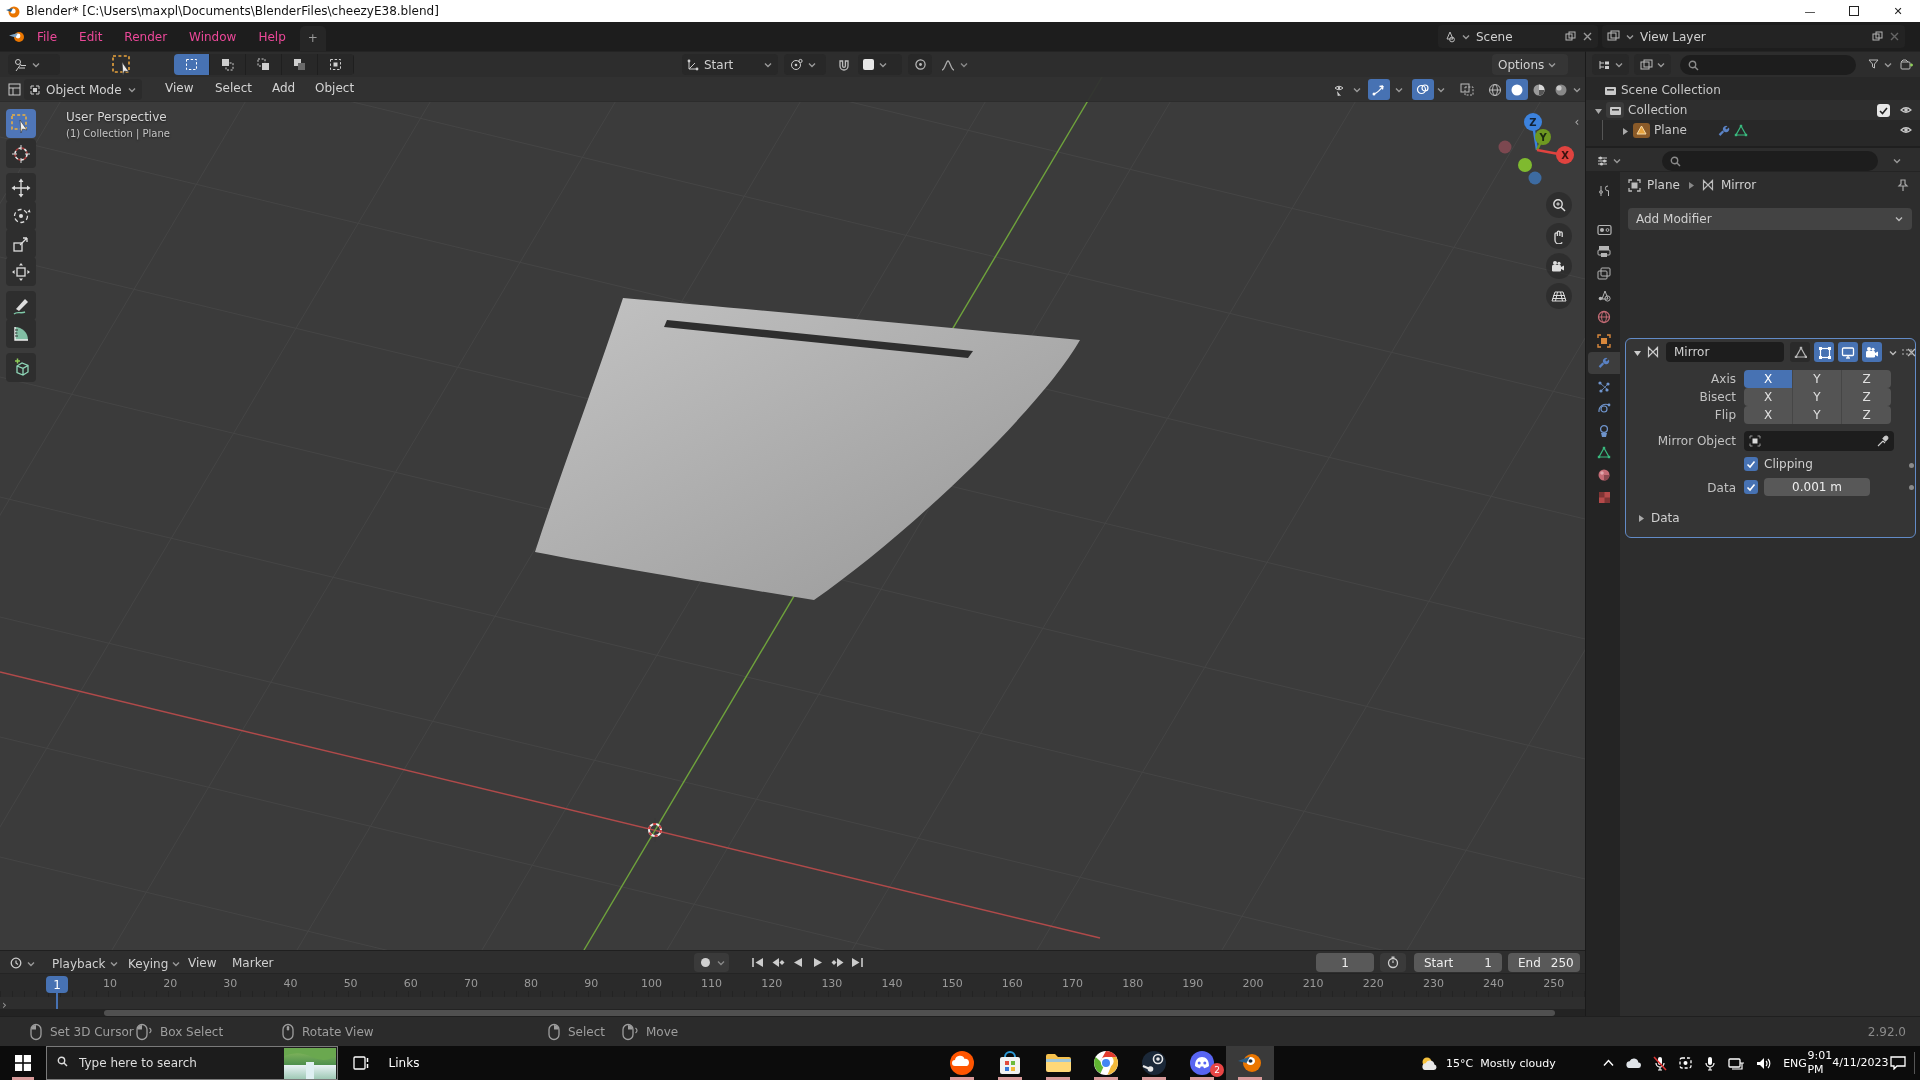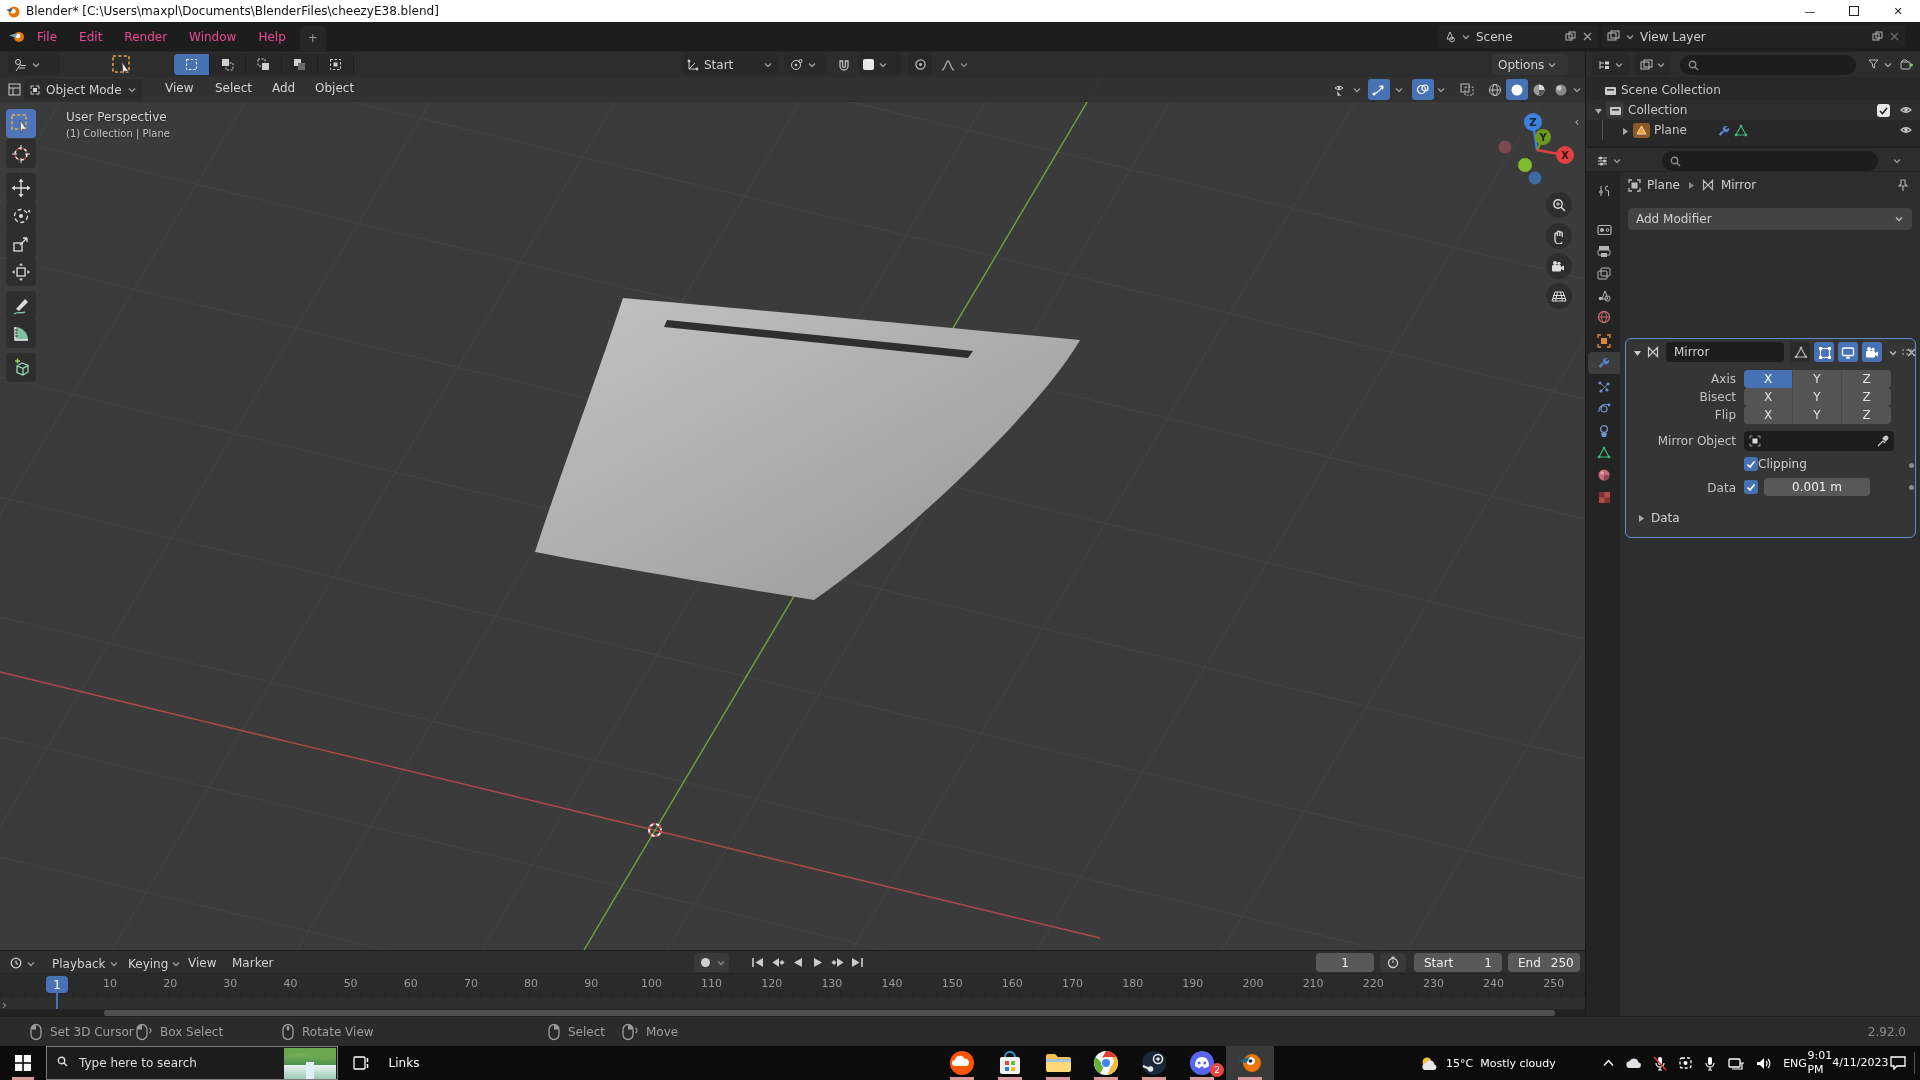--- a/index.html
+++ b/index.html
@@ -877,21 +877,21 @@
           <svg width="12" height="12">
               <path d="M1,3.5 V1 h2.5 M8.5,1 H11 v2.5 M11,8.5 V11 H8.5 M3.5,11 H1 V8.5" stroke="#999" fill="none"></path>
               <rect x="3.5" y="3.5" width="5" height="5" fill="#ddd"></rect>
             </svg>
           <span style="flex:1"></span>
           <svg width="12" height="12">
               <path d="M1,11 L6,6 M6,6 l2,2 M8,1.5 a1.8,1.8 0 0 1 2.5,2.5 L8.5,6 6,3.5Z" stroke="#ccc" fill="#ccc" stroke-width="1.1"></path>
             </svg>
         </div>
 
-        <div class="r" style="left:118px;top:118px;display:flex;align-items:center;">
+        <div class="r" style="left:118px;top:118px;display:flex;align-items:center;gap:6px">
           <span class="chk">
               <svg width="10" height="10">
                 <path d="M1.5,5.5 l2.5,2.5 L8.5,2.5" fill="none" stroke="#fff" stroke-width="1.6"></path>
               </svg>
             </span>
           <span>Clipping</span>
         </div>
         <span class="dot" style="left:283px;top:124px"></span>
 
         <span class="plabel" style="left:0;top:142px">Data</span>

